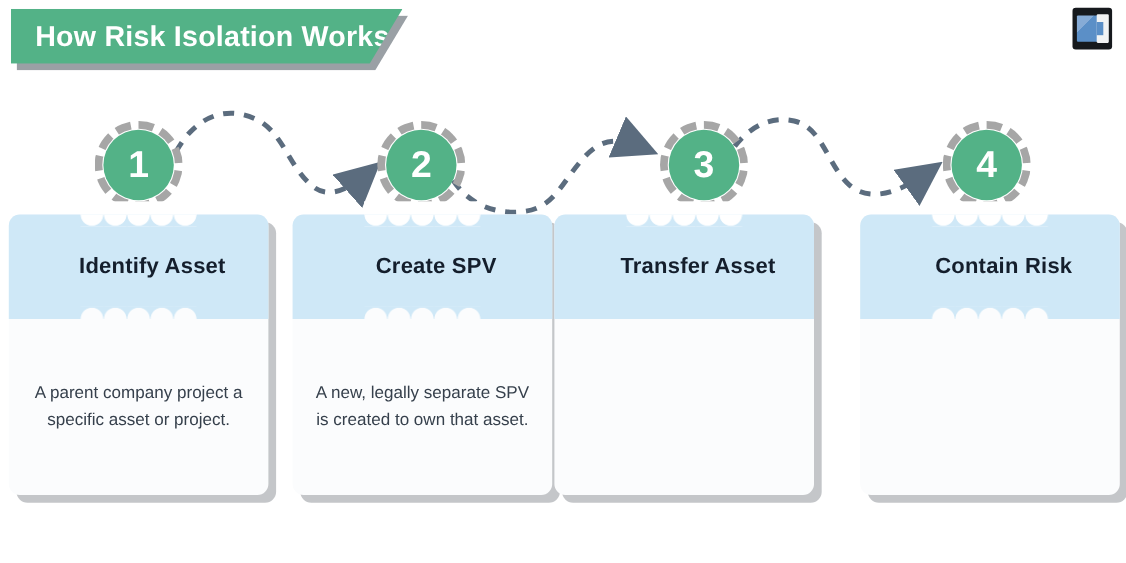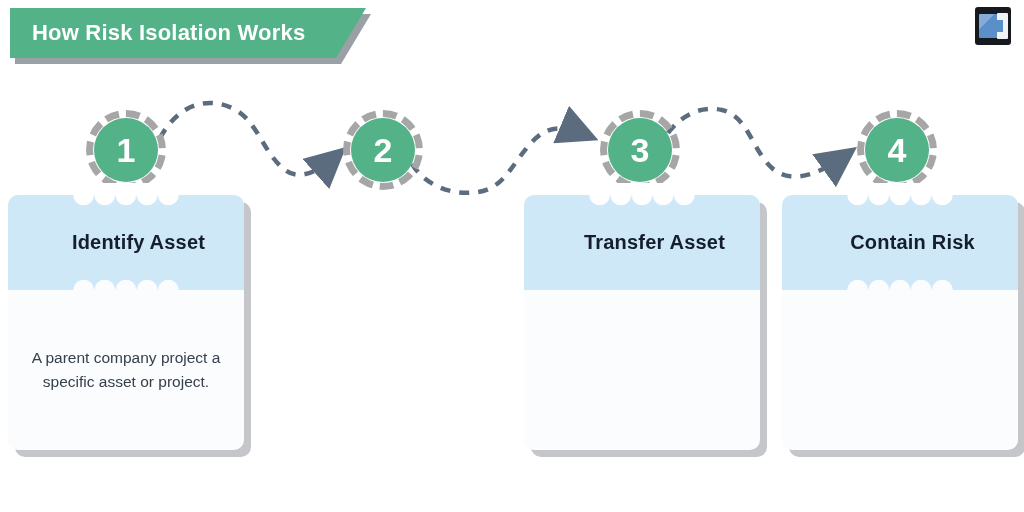--- a/index.html
+++ b/index.html
@@ -18,21 +18,21 @@
     background: #9aa0a5;
     clip-path: polygon(0 0, 100% 0, calc(100% - 30px) 100%, 0 100%);
   }
   .banner {
     position: absolute; left: 10px; top: 8px; width: 356px; height: 50px;
     background: #53b287;
     clip-path: polygon(0 0, 100% 0, calc(100% - 30px) 100%, 0 100%);
     display: flex; align-items: center;
   }
   .banner h1 {
-    color: #ffffff; font-size: 22px; font-weight: bold;
+    color: #ffffff; font-size: 26px; font-weight: bold;
     padding-left: 22px; letter-spacing: 0.2px;
   }
 
   
   .logo {
     position: absolute; left: 975px; top: 7px; width: 36px; height: 38px;
     background: #16191d; border-radius: 3px;
   }
   .logo .mark {
     position: absolute; left: 4px; top: 7px; width: 21px; height: 24px;
@@ -66,21 +66,21 @@
   .ring-2 { left: 343px; } .badge-2 { left: 351px; }
   .ring-3 { left: 600px; } .badge-3 { left: 608px; }
   .ring-4 { left: 857px; } .badge-4 { left: 865px; }
 
   
   .card {
     position: absolute; top: 195px; width: 236px; height: 255px;
     background: #fbfcfd; border-radius: 10px;
     box-shadow: 7px 7px 0 rgba(148, 152, 157, 0.55);
   }
-  .card-1 { left: 8px; } .card-2 { left: 266px; } .card-3 { left: 524px; } .card-4 { left: 782px; }
+  .card-1 { left: 8px; } .card-2 { left: 266px; } .card-3 { left: 504px; } .card-4 { left: 782px; }
   .card-header {
     height: 95px; background: #cfe8f7; border-radius: 10px 10px 0 0;
     display: flex; align-items: center; justify-content: center;
     position: relative;
     padding-left: 25px;
   }
   .card-header h2 { font-size: 20px; font-weight: bold; color: #141e2c; letter-spacing: 0.2px; }
   .card-body {
     height: 160px; position: relative;
     display: flex; align-items: center; justify-content: center;
@@ -154,20 +154,30 @@
     <div class="tape"></div>
     <div class="card-header">
       <h2>Identify Asset</h2>
     </div>
     <div class="card-body">
       <div class="torn-edge"></div>
       <p>A parent company project a specific asset or project.</p>
     </div>
   </div>
 
+  <div class="card card-2">
+    <div class="tape"></div>
+    <div class="card-header">
+      <h2>Create SPV</h2>
+    </div>
+    <div class="card-body">
+      <div class="torn-edge"></div>
+      <p>A new, legally separate SPV is created to own that asset.</p>
+    </div>
+  </div>
 
   <div class="card card-3">
     <div class="tape"></div>
     <div class="card-header">
       <h2>Transfer Asset</h2>
     </div>
   </div>
 
   <div class="card card-4">
     <div class="tape"></div>

